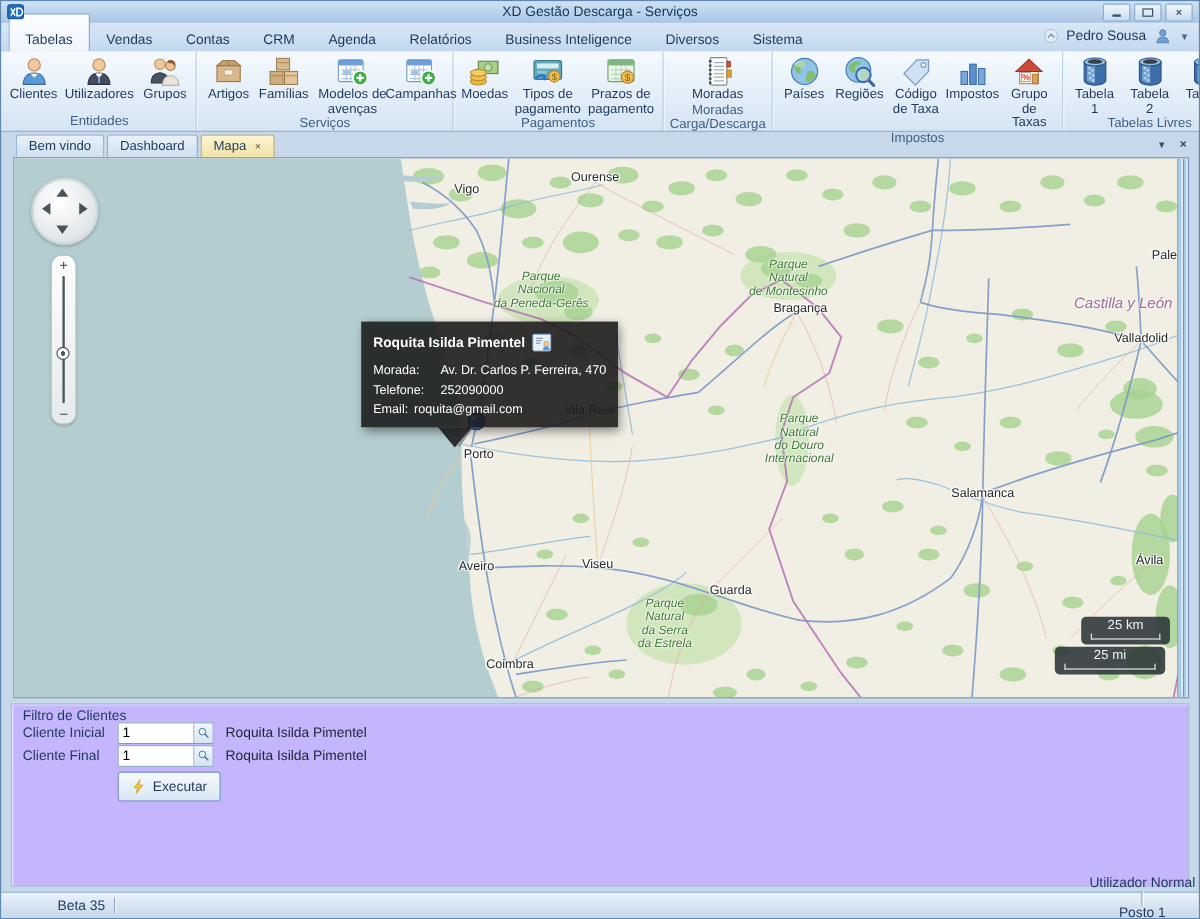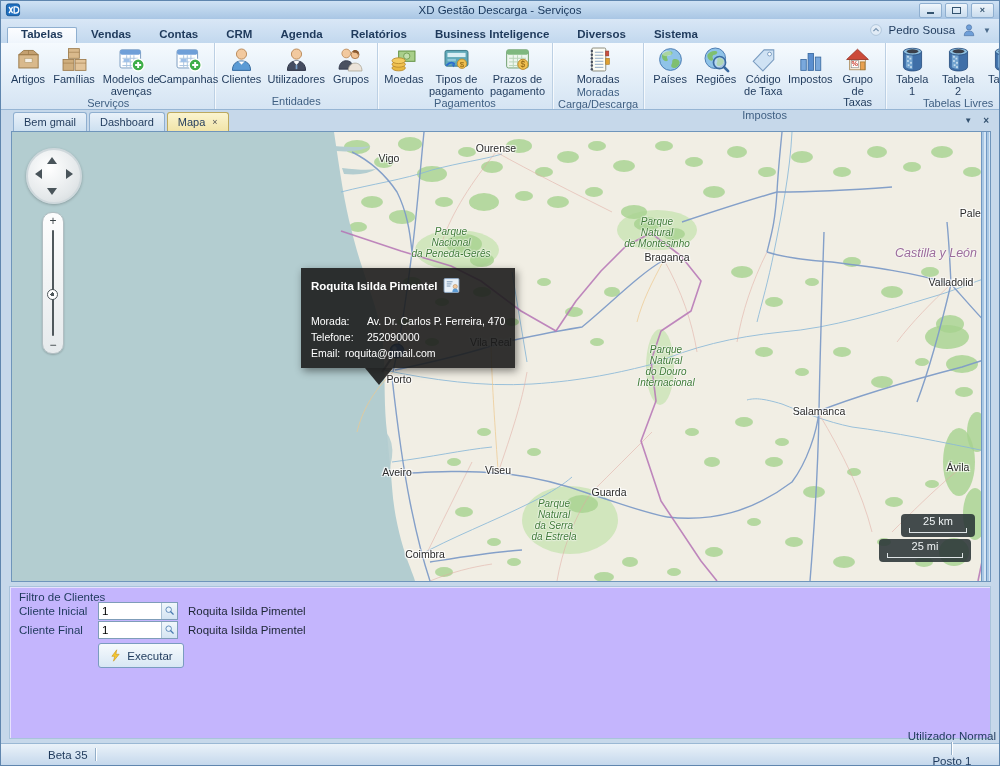--- a/index.html
+++ b/index.html
@@ -17,22 +17,22 @@
   .win-controls{position:absolute;right:5px;top:2px;display:flex;gap:3px;z-index:2;}
   .winbtn{width:21px;height:13px;display:flex;align-items:center;justify-content:center;
     background:linear-gradient(#f0f6fb,#c9dcee);border:1px solid #8fafd0;border-radius:2px;}
   .glyph-min{width:7px;height:0;border-bottom:2px solid #33536f;margin-top:5px;}
   .glyph-max{width:7px;height:5px;border:1px solid #33536f;}
   .glyph-close{font-size:9px;line-height:1;color:#33536f;font-weight:bold;}
 
   
   .menubar{position:absolute;left:0;top:18px;right:0;height:24px;
     background:linear-gradient(#d9e7f6,#c2d8ee);display:flex;align-items:flex-end;padding:0 6px;}
-  .menu-tab{padding:0 13px 3px;border:1px solid transparent;border-bottom:none;
-    border-radius:2px 2px 0 0;white-space:nowrap;font-weight:bold;}
+  .menu-tab{padding:16px 13px 3px;border:1px solid transparent;border-bottom:none;
+    border-radius:2px 2px 0 0;white-space:nowrap;}
   .menu-tab.active{background:linear-gradient(#fcfdff,#eff5fc);border-color:#8fafd0;}
   .menu-right{position:absolute;right:8px;top:4px;display:flex;align-items:center;gap:7px;}
   .chevron-btn svg{width:12px;height:12px;display:block;opacity:.75;}
   .user-icon svg{width:14px;height:14px;display:block;}
   .user-caret{font-size:8px;color:#4a6a8a;}
 
   
   .ribbon{position:absolute;left:0;top:42px;right:0;height:66px;
     background:linear-gradient(#f5fafe,#e3eef8 55%,#d5e4f3);
     border-bottom:1px solid #96b5d4;display:flex;padding:0 1px;}
@@ -90,21 +90,21 @@
   .zs-knob{position:absolute;left:4px;top:76px;width:11px;height:11px;border-radius:50%;
     background:radial-gradient(circle,#4f585c 0 2px,#fff 2px);border:1.5px solid #4f585c;box-sizing:border-box;}
 
   .tooltip{position:absolute;left:289px;top:136px;min-width:176px;max-width:215px;
     background:rgba(26,26,26,.89);color:#fff;padding:9px 10px;box-shadow:2px 3px 8px rgba(0,0,0,.45);z-index:5;}
   .tt-title{display:flex;align-items:center;gap:5px;font-weight:bold;font-size:11.5px;white-space:nowrap;}
   .tt-card-icon svg{width:17px;height:17px;display:block;}
   .tt-rows{margin-top:9px;display:flex;flex-direction:column;gap:4px;font-size:10.5px;}
   .tt-row{white-space:nowrap;}
   .tt-label{display:inline-block;}
-  .tt-row:nth-child(1) .tt-label{width:56px;margin-top:12px;}
+  .tt-row:nth-child(1) .tt-label{width:56px;}
   .tt-row:nth-child(2) .tt-label{width:56px;}
   .tt-row:nth-child(3) .tt-label{width:34px;}
   .tt-pointer{position:absolute;left:64px;top:100%;width:0;height:0;
     border-left:14px solid transparent;border-right:14px solid transparent;
     border-top:17px solid rgba(26,26,26,.89);}
 
   .coordbar{position:absolute;left:17px;top:409px;width:270px;height:22px;
     background:rgba(42,52,55,.88);border-radius:2px;display:flex;align-items:center;
     font-size:12px;padding:0 12px;box-sizing:border-box;z-index:4;}
   .coordbar span{margin-right:11px;}
@@ -208,20 +208,58 @@
     </div>
   </div>
 
   <div class="ribbon">
     <div id="ribbon-groups" style="display:flex;width:100%;">
         <div class="rb-group">
           <div class="rb-items">
             <div class="rb-item">
               <div class="rb-icon">
                 <svg viewBox="0 0 24 24">
+                  <circle cx="12" cy="7.5" r="4.2" fill="#f2c99f" stroke="#bb8b5a" stroke-width=".8"></circle>
+                  <path d="M4.5 21 C4.5 15.5 8 13.2 12 13.2 C16 13.2 19.5 15.5 19.5 21 Z" fill="#5b9bd5" stroke="#35699b" stroke-width=".8"></path>
+                  <path d="M9.5 13.6 L12 16.2 L14.5 13.6" fill="#fff" stroke="#c8d4e0" stroke-width=".5"></path>
+                </svg>
+              </div>
+              <div class="rb-label">Clientes</div>
+            </div>
+            <div class="rb-item">
+              <div class="rb-icon">
+                <svg viewBox="0 0 24 24">
+                  <circle cx="12" cy="7.5" r="4.2" fill="#f2c99f" stroke="#bb8b5a" stroke-width=".8"></circle>
+                  <path d="M4.5 21 C4.5 15.5 8 13.2 12 13.2 C16 13.2 19.5 15.5 19.5 21 Z" fill="#454c60" stroke="#2c3244" stroke-width=".8"></path>
+                  <path d="M9.5 13.6 L12 16.5 L14.5 13.6 L13 13.3 L11 13.3 Z" fill="#fff"></path>
+                  <line x1="12" y1="16.5" x2="12" y2="20" stroke="#7aa0c8" stroke-width="1.4"></line>
+                </svg>
+              </div>
+              <div class="rb-label">Utilizadores</div>
+            </div>
+            <div class="rb-item">
+              <div class="rb-icon">
+                <svg viewBox="0 0 24 24">
+                  <circle cx="8.5" cy="7" r="3.6" fill="#f2c99f" stroke="#bb8b5a" stroke-width=".7"></circle>
+                  <path d="M2.5 20 C2.5 15 5.5 13 8.5 13 C11.5 13 14.5 15 14.5 20 Z" fill="#4a5160" stroke="#30374a" stroke-width=".7"></path>
+                  <circle cx="15.8" cy="8" r="3.3" fill="#f0c294" stroke="#a8764a" stroke-width=".7"></circle>
+                  <path d="M13.8 5.2 C14.5 3.8 17.5 3.8 18.6 5.6 C19.2 6.8 18.8 8 18.2 8.6 C18 7 17 6.2 15.8 6.4 C14.8 6.6 14 6.2 13.8 5.2 Z" fill="#8a5a30"></path>
+                  <path d="M10.2 21.5 C10.2 17 12.8 15 15.8 15 C18.8 15 21.5 17 21.5 21.5 Z" fill="#ece4da" stroke="#b0a898" stroke-width=".7"></path>
+                </svg>
+              </div>
+              <div class="rb-label">Grupos</div>
+            </div>
+          </div>
+          <div class="rb-group-label">Entidades</div>
+        </div>
+        <div class="rb-group">
+          <div class="rb-items">
+            <div class="rb-item">
+              <div class="rb-icon">
+                <svg viewBox="0 0 24 24">
                   <rect x="4" y="8" width="16" height="11" fill="#d9b98c" stroke="#9c7a4a" stroke-width=".8"></rect>
                   <path d="M4 8 L8 4.5 H16 L20 8 Z" fill="#c4a070" stroke="#9c7a4a" stroke-width=".8"></path>
                   <rect x="9" y="11" width="6" height="3.5" fill="#f5f0e8" stroke="#b09868" stroke-width=".5"></rect>
                   <line x1="12" y1="4.5" x2="12" y2="8" stroke="#9c7a4a" stroke-width=".6"></line>
                 </svg>
               </div>
               <div class="rb-label">Artigos</div>
             </div>
             <div class="rb-item">
               <div class="rb-icon">
@@ -279,58 +317,20 @@
               <div class="rb-label">Campanhas</div>
             </div>
           </div>
           <div class="rb-group-label">Serviços</div>
         </div>
         <div class="rb-group">
           <div class="rb-items">
             <div class="rb-item">
               <div class="rb-icon">
                 <svg viewBox="0 0 24 24">
-                  <circle cx="12" cy="7.5" r="4.2" fill="#f2c99f" stroke="#bb8b5a" stroke-width=".8"></circle>
-                  <path d="M4.5 21 C4.5 15.5 8 13.2 12 13.2 C16 13.2 19.5 15.5 19.5 21 Z" fill="#5b9bd5" stroke="#35699b" stroke-width=".8"></path>
-                  <path d="M9.5 13.6 L12 16.2 L14.5 13.6" fill="#fff" stroke="#c8d4e0" stroke-width=".5"></path>
-                </svg>
-              </div>
-              <div class="rb-label">Clientes</div>
-            </div>
-            <div class="rb-item">
-              <div class="rb-icon">
-                <svg viewBox="0 0 24 24">
-                  <circle cx="12" cy="7.5" r="4.2" fill="#f2c99f" stroke="#bb8b5a" stroke-width=".8"></circle>
-                  <path d="M4.5 21 C4.5 15.5 8 13.2 12 13.2 C16 13.2 19.5 15.5 19.5 21 Z" fill="#454c60" stroke="#2c3244" stroke-width=".8"></path>
-                  <path d="M9.5 13.6 L12 16.5 L14.5 13.6 L13 13.3 L11 13.3 Z" fill="#fff"></path>
-                  <line x1="12" y1="16.5" x2="12" y2="20" stroke="#7aa0c8" stroke-width="1.4"></line>
-                </svg>
-              </div>
-              <div class="rb-label">Utilizadores</div>
-            </div>
-            <div class="rb-item">
-              <div class="rb-icon">
-                <svg viewBox="0 0 24 24">
-                  <circle cx="8.5" cy="7" r="3.6" fill="#f2c99f" stroke="#bb8b5a" stroke-width=".7"></circle>
-                  <path d="M2.5 20 C2.5 15 5.5 13 8.5 13 C11.5 13 14.5 15 14.5 20 Z" fill="#4a5160" stroke="#30374a" stroke-width=".7"></path>
-                  <circle cx="15.8" cy="8" r="3.3" fill="#f0c294" stroke="#a8764a" stroke-width=".7"></circle>
-                  <path d="M13.8 5.2 C14.5 3.8 17.5 3.8 18.6 5.6 C19.2 6.8 18.8 8 18.2 8.6 C18 7 17 6.2 15.8 6.4 C14.8 6.6 14 6.2 13.8 5.2 Z" fill="#8a5a30"></path>
-                  <path d="M10.2 21.5 C10.2 17 12.8 15 15.8 15 C18.8 15 21.5 17 21.5 21.5 Z" fill="#ece4da" stroke="#b0a898" stroke-width=".7"></path>
-                </svg>
-              </div>
-              <div class="rb-label">Grupos</div>
-            </div>
-          </div>
-          <div class="rb-group-label">Entidades</div>
-        </div>
-        <div class="rb-group">
-          <div class="rb-items">
-            <div class="rb-item">
-              <div class="rb-icon">
-                <svg viewBox="0 0 24 24">
                   <rect x="8" y="5" width="13.5" height="8.5" fill="#a8cf8a" stroke="#5f8f3f" stroke-width=".8"></rect>
                   <circle cx="14.7" cy="9.2" r="2.6" fill="#c2dfae" stroke="#5f8f3f" stroke-width=".6"></circle>
                   <g stroke="#b8882a" stroke-width=".7">
                     <ellipse cx="8" cy="19" rx="5.5" ry="2.4" fill="#e8b840"></ellipse>
                     <ellipse cx="8" cy="16" rx="5.5" ry="2.4" fill="#f0c050"></ellipse>
                     <ellipse cx="8" cy="13" rx="5.5" ry="2.4" fill="#f4cc62"></ellipse>
                   </g>
                 </svg>
               </div>
               <div class="rb-label">Moedas</div>
@@ -524,21 +524,21 @@
             </div>
           </div>
           <div class="rb-group-label">Tabelas Livres</div>
         </div>
       </div>
   </div>
 
   <div class="doctabs">
     <div id="doc-tabs" style="display:flex;align-items:flex-end;">
         <div class="doc-tab">
-          <span>Bem gmail</span>
+          <span>Bem vindo</span>
         </div>
         <div class="doc-tab">
           <span>Dashboard</span>
         </div>
         <div class="doc-tab active">
           <span>Mapa</span>
           <span class="tab-close">×</span>
         </div>
       </div>
     <div class="doctab-controls">

